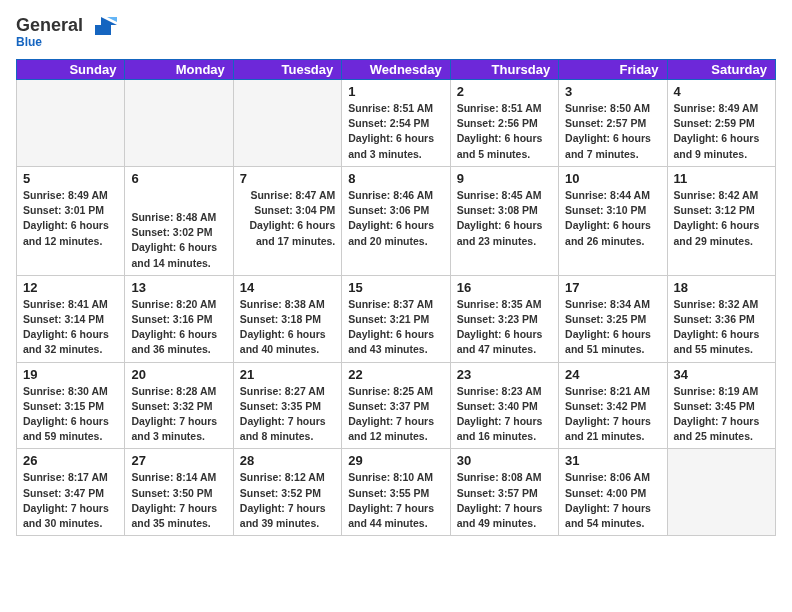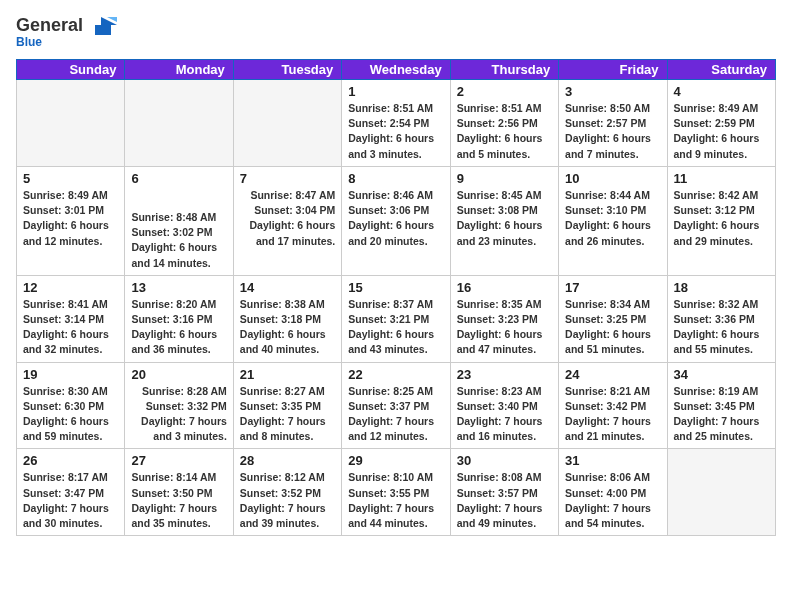--- a/index.html
+++ b/index.html
@@ -222,26 +222,26 @@
           <span class="day-number">18</span>
           <div class="day-info" style="white-space: pre-line;">Sunrise: 8:32 AM
 Sunset: 3:36 PM
 Daylight: 6 hours and 55 minutes.</div>
         </td>
       </tr>
       <tr>
         <td>
           <span class="day-number">19</span>
           <div class="day-info" style="white-space: pre-line;">Sunrise: 8:30 AM
-Sunset: 6:30 PM
+Sunset: 3:15 PM
 Daylight: 6 hours and 59 minutes.</div>
         </td>
         <td>
           <span class="day-number">20</span>
-          <div class="day-info" style="white-space: pre-line; text-align: right;">Sunrise: 8:28 AM
+          <div class="day-info" style="white-space: pre-line;">Sunrise: 8:28 AM
 Sunset: 3:32 PM
 Daylight: 7 hours and 3 minutes.</div>
         </td>
         <td>
           <span class="day-number">21</span>
           <div class="day-info" style="white-space: pre-line;">Sunrise: 8:27 AM
 Sunset: 3:35 PM
 Daylight: 7 hours and 8 minutes.</div>
         </td>
         <td>

